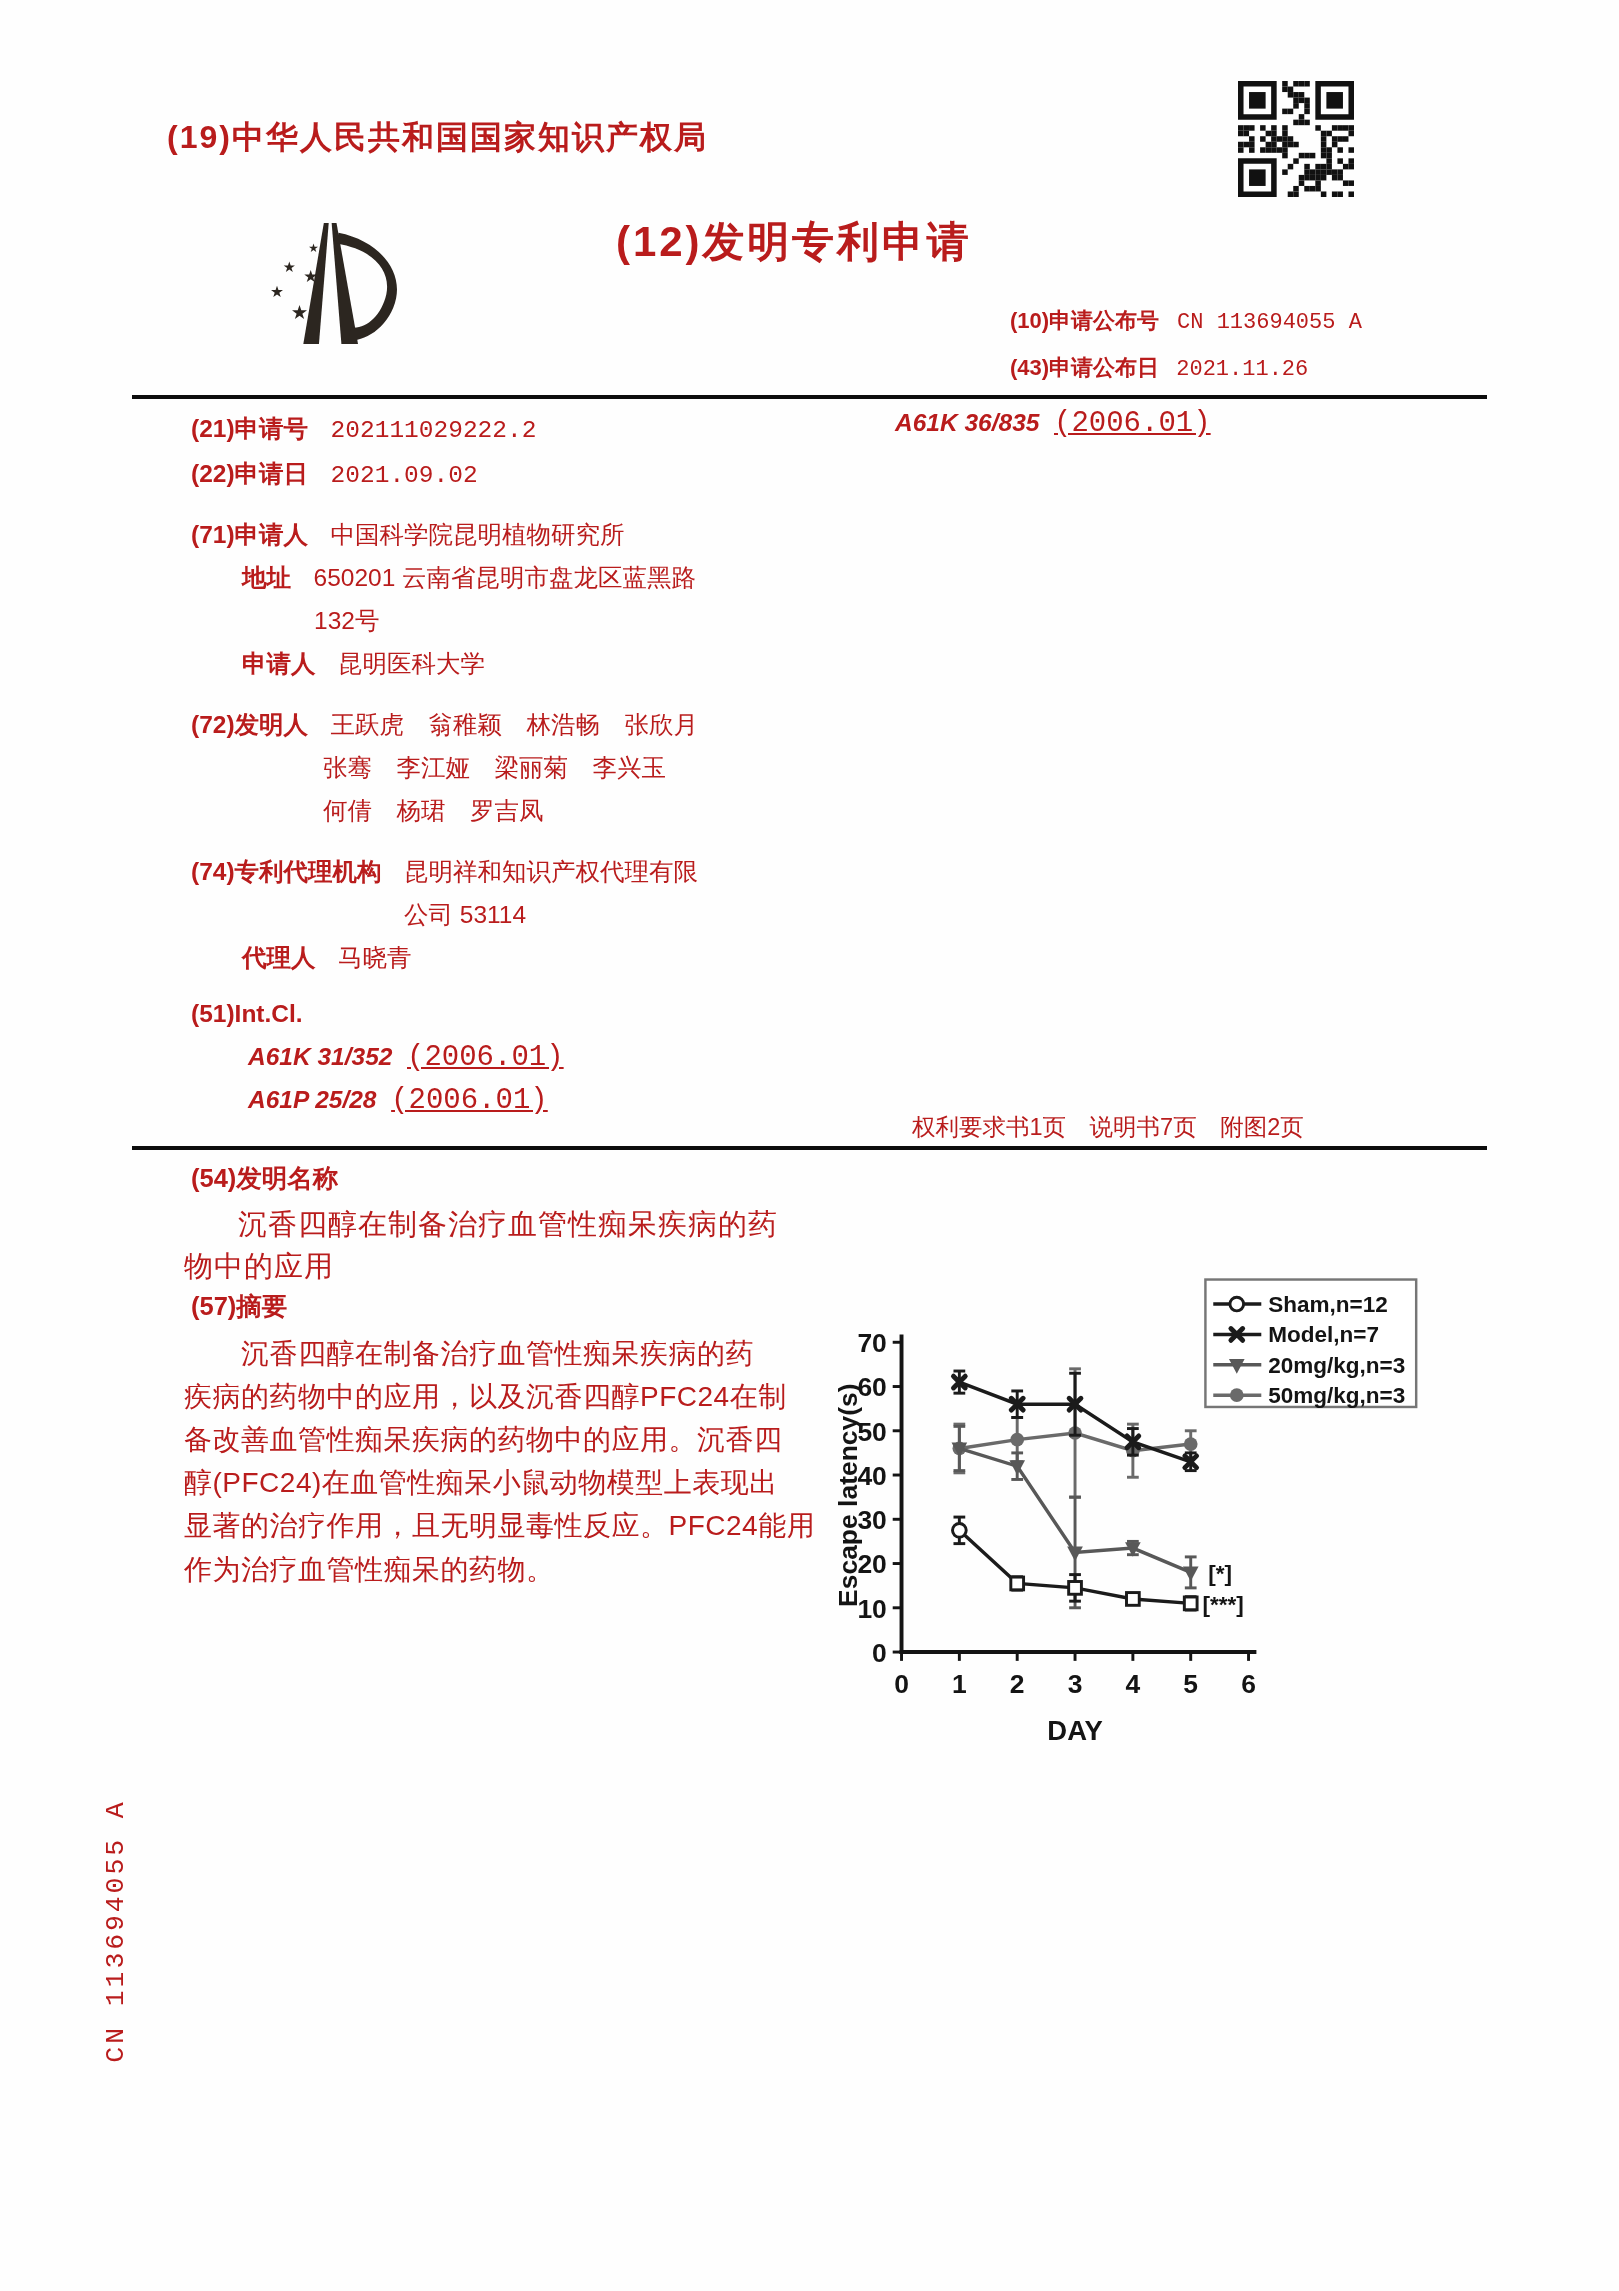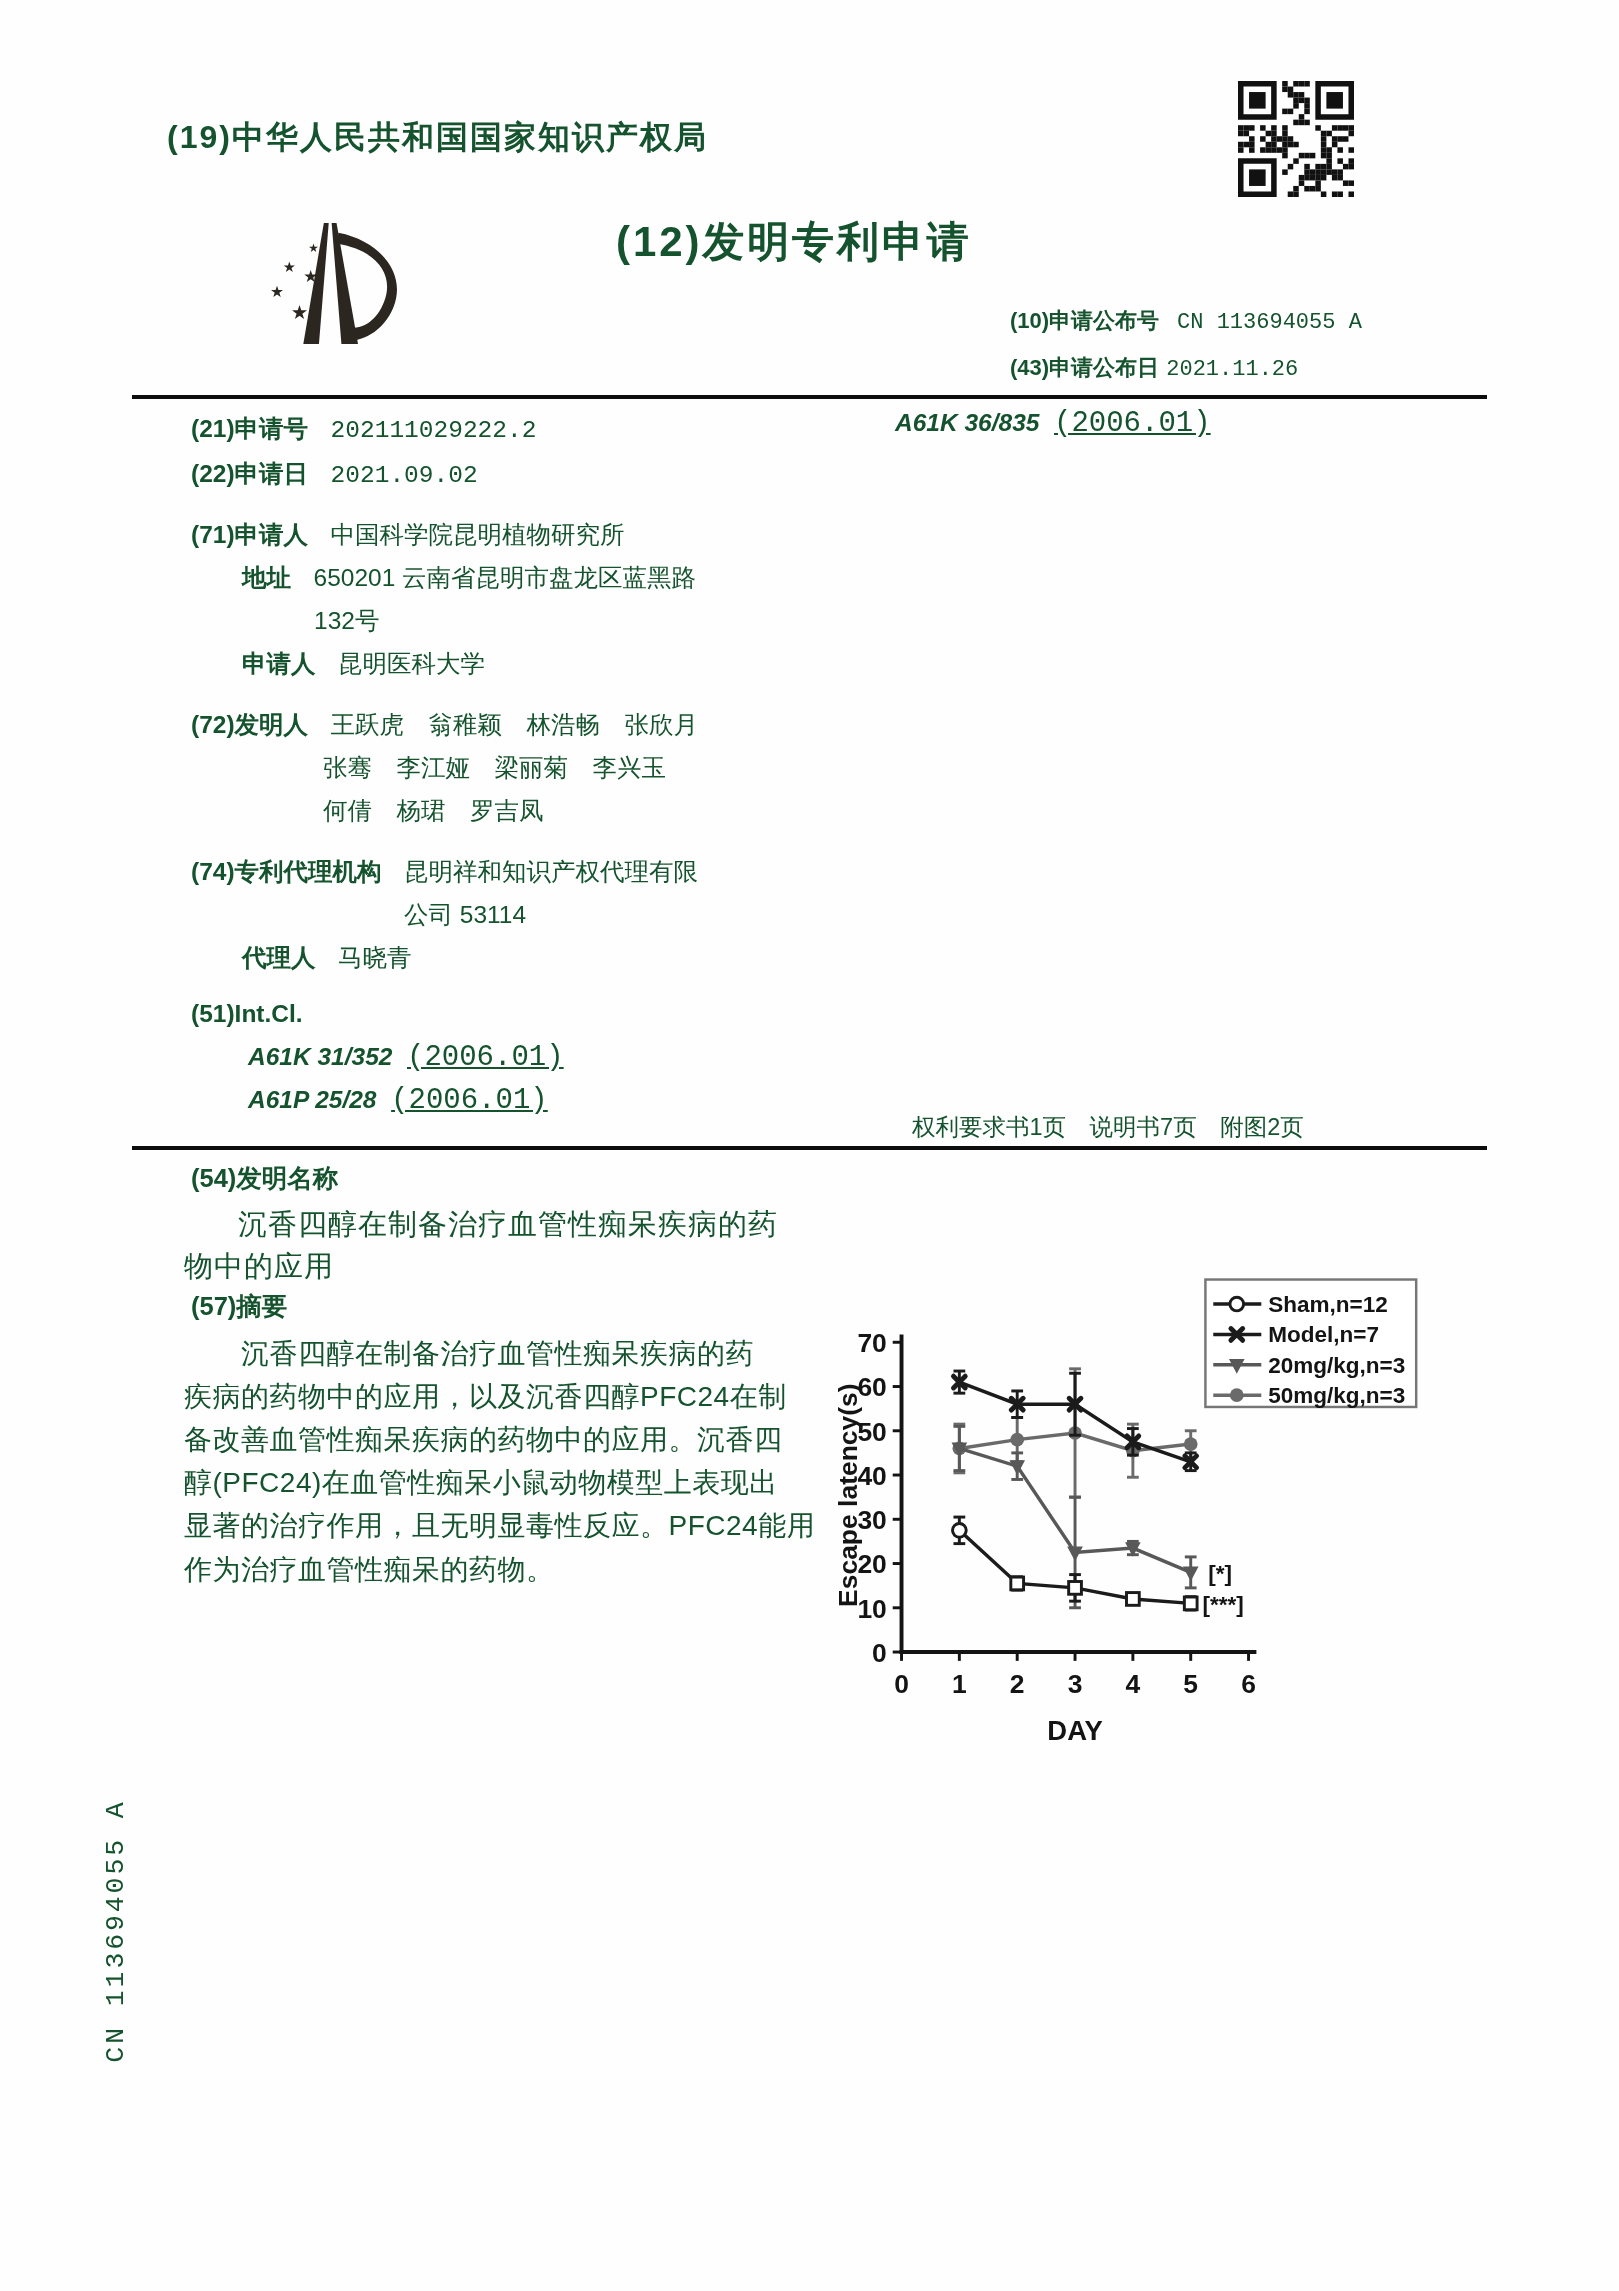--- a/index.html
+++ b/index.html
@@ -1,18 +1,18 @@
 <!DOCTYPE html>
 <html><head>
 <meta charset="utf-8">
 <style>
   html,body{margin:0;padding:0;background:#888;}
   .page{
     position:relative;width:1619px;height:2292px;background:#fefefe;
-    margin:0 auto;overflow:hidden;color:#14532d;
+    margin:0 auto;overflow:hidden;color:#b91c1c;
     font-family:"Liberation Sans",sans-serif;
   }
   .abs{position:absolute;white-space:nowrap;}
   .office{font-size:32px;font-weight:700;letter-spacing:2px;}
   .doctype{font-size:42px;font-weight:700;letter-spacing:2.9px;}
   .pubrow{font-size:22px;}
   .pubrow b{font-weight:700;}
   .mono{font-family:"Liberation Mono",monospace;}
   .rule{position:absolute;background:#0d0d0d;}
   .bib{font-size:24.5px;}
@@ -178,21 +178,21 @@
   </div>
 
   <div class="abs doctype" style="left:616px;top:214px;">(12)发明专利申请</div>
 
   <div class="abs pubrow" style="left:1010px;top:306px;">
     <b>(10)申请公布号</b>
     <span class="mono val" style="margin-left:11.8px;">CN 113694055 A</span>
   </div>
   <div class="abs pubrow" style="left:1010px;top:353px;">
     <b>(43)申请公布日</b>
-    <span class="mono val" style="margin-left:1px;">2021.11.26</span>
+    <span class="mono val" style="margin-left:11px;">2021.11.26</span>
   </div>
 
   <div class="rule" style="left:132px;top:395px;width:1355px;height:3.9px;"></div>
 
   <div class="abs bib" style="left:191px;top:412px;">
     <b>(21)申请号</b>
     <span class="val mono">202111029222.2</span>
   </div>
 
   <div class="abs bib" style="left:191px;top:457px;">

